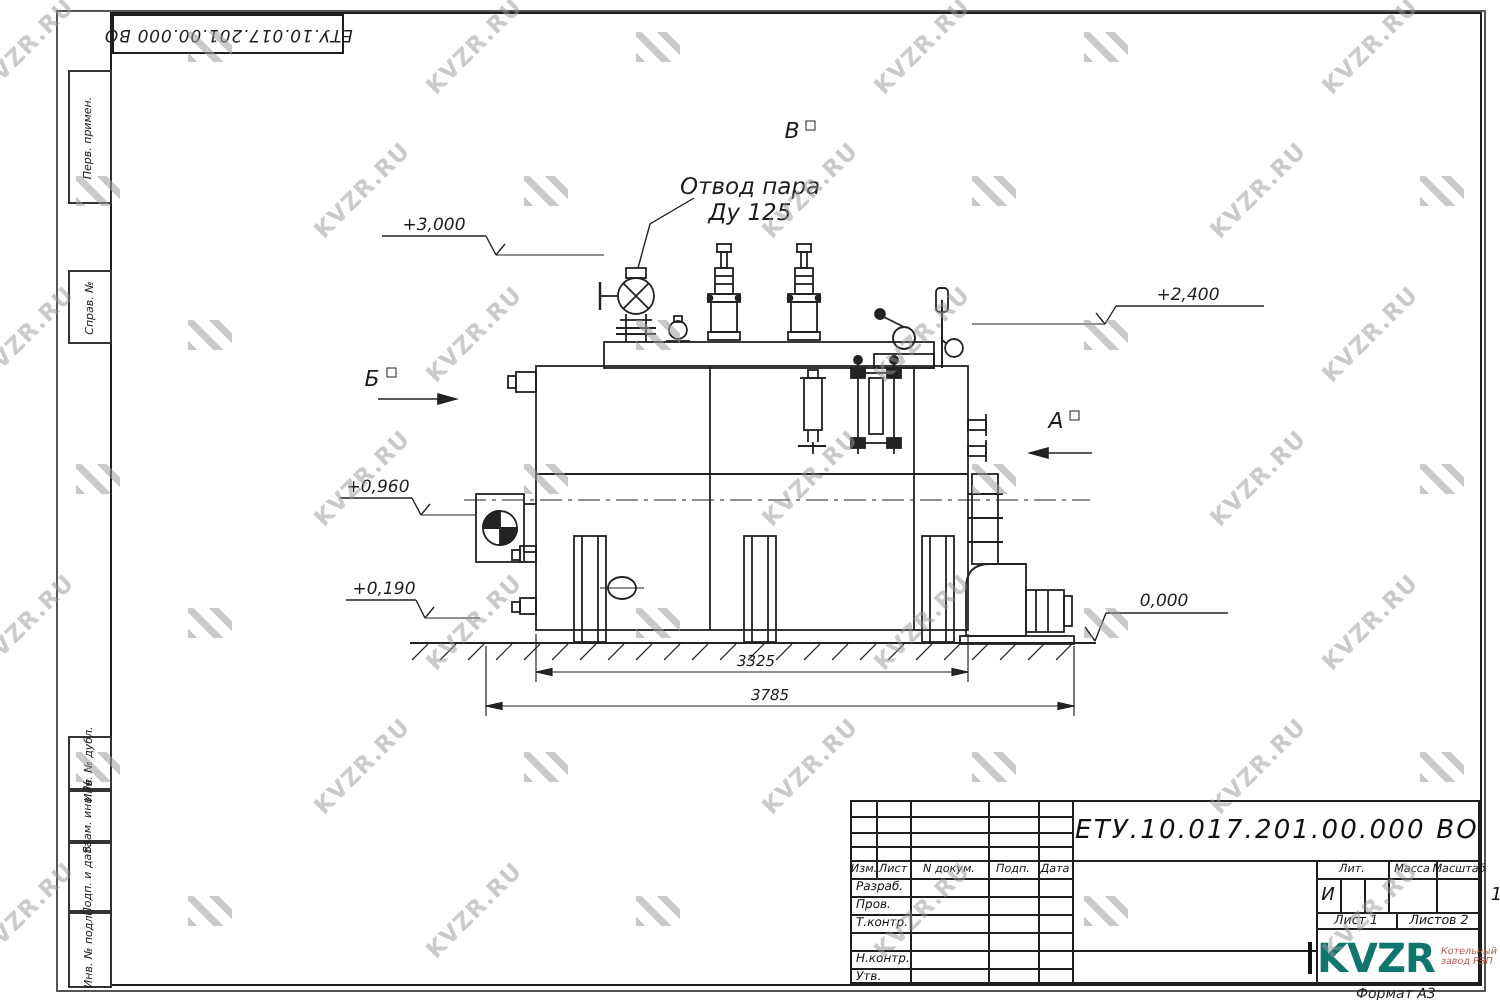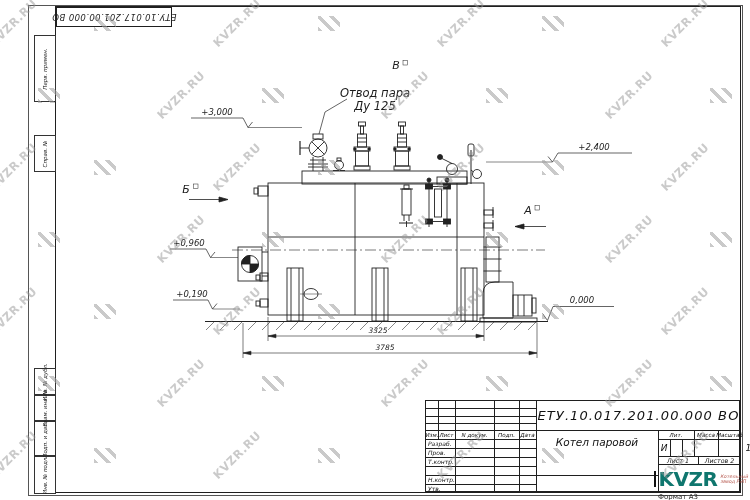--- a/index.html
+++ b/index.html
@@ -28,21 +28,21 @@
   .tb-left{justify-content:flex-start;padding-left:2px;}
   #tb-docnum{font-size:13px;letter-spacing:1.1px;font-weight:500;}
   .tb-h{font-size:5.6px;}
   .tb-row-label{font-size:6px;}
   #logo-cell{display:flex;align-items:center;gap:3px;padding-left:3px;box-sizing:border-box;}
   #logo-glyph{width:14px;height:14px;background:
       repeating-linear-gradient(45deg,#111 0 3px,#fff 3px 6px);border:1px solid #111;}
   #logo-word{font-size:20px;font-weight:bold;letter-spacing:-.5px;color:#0f766e;font-style:normal;}
   #logo-tag{display:flex;flex-direction:column;line-height:5px;}
   #logo-tag span{font-size:4.8px;color:#b5564c;font-style:italic;}
-  #format-note{left:658px;top:492.5px;font-size:7px;color:#222;}
+  #format-note{left:678px;top:492.5px;font-size:7px;font-style:italic;color:#222;}
   svg text{fill:#1c1c1c;}
 </style>
 </head>
 <body>
 
 <div class="abs" id="outer-border"></div>
 <div class="abs" id="main-frame"></div>
 
 <div class="abs margin-cell" style="top:35px;height:65px;">
     <span>Перв. примен.</span>
@@ -346,21 +346,20 @@
 
   <div class="tb-cell tb-row-label tb-left" style="left:0;top:38px;width:29px;height:9px;">Разраб.</div>
   <div class="tb-cell tb-row-label tb-left" style="left:0;top:47px;width:29px;height:9px;">Пров.</div>
   <div class="tb-cell tb-row-label tb-left" style="left:0;top:56px;width:29px;height:9px;">Т.контр.</div>
   <div class="tb-cell tb-row-label tb-left" style="left:0;top:65px;width:29px;height:9px;"></div>
   <div class="tb-cell tb-row-label tb-left" style="left:0;top:74px;width:29px;height:9px;">Н.контр.</div>
   <div class="tb-cell tb-row-label tb-left" style="left:0;top:83px;width:29px;height:9px;">Утв.</div>
 
   <div class="tb-cell" id="tb-docnum" style="left:110px;top:0;width:205px;height:29px;">ЕТУ.10.017.201.00.000  ВО</div>
 
-  <div class="tb-cell" style="left:110px;top:31px;width:122px;height:20px;font-size:10.5px;">Котел паровой</div>
 
   <div class="tb-cell tb-h" style="left:232px;top:29px;width:36px;height:9px;">Лит.</div>
   <div class="tb-cell tb-h" style="left:268px;top:29px;width:24px;height:9px;">Масса</div>
   <div class="tb-cell tb-h" style="left:292px;top:29px;width:23px;height:9px;">Масштаб</div>
   <div class="tb-cell" style="left:232px;top:38px;width:12px;height:17px;font-size:9px;">И</div>
   <div class="tb-cell" style="left:292px;top:38px;width:23px;height:17px;font-size:9px;padding-left:26px;">1:25</div>
   <div class="tb-cell" style="left:232px;top:55px;width:40px;height:8px;font-size:6.3px;">Лист 1</div>
   <div class="tb-cell" style="left:272px;top:55px;width:43px;height:8px;font-size:6.3px;">Листов 2</div>
 
   <div class="tb-cell" id="logo-cell" style="left:232px;top:63px;width:83px;height:29px;">

